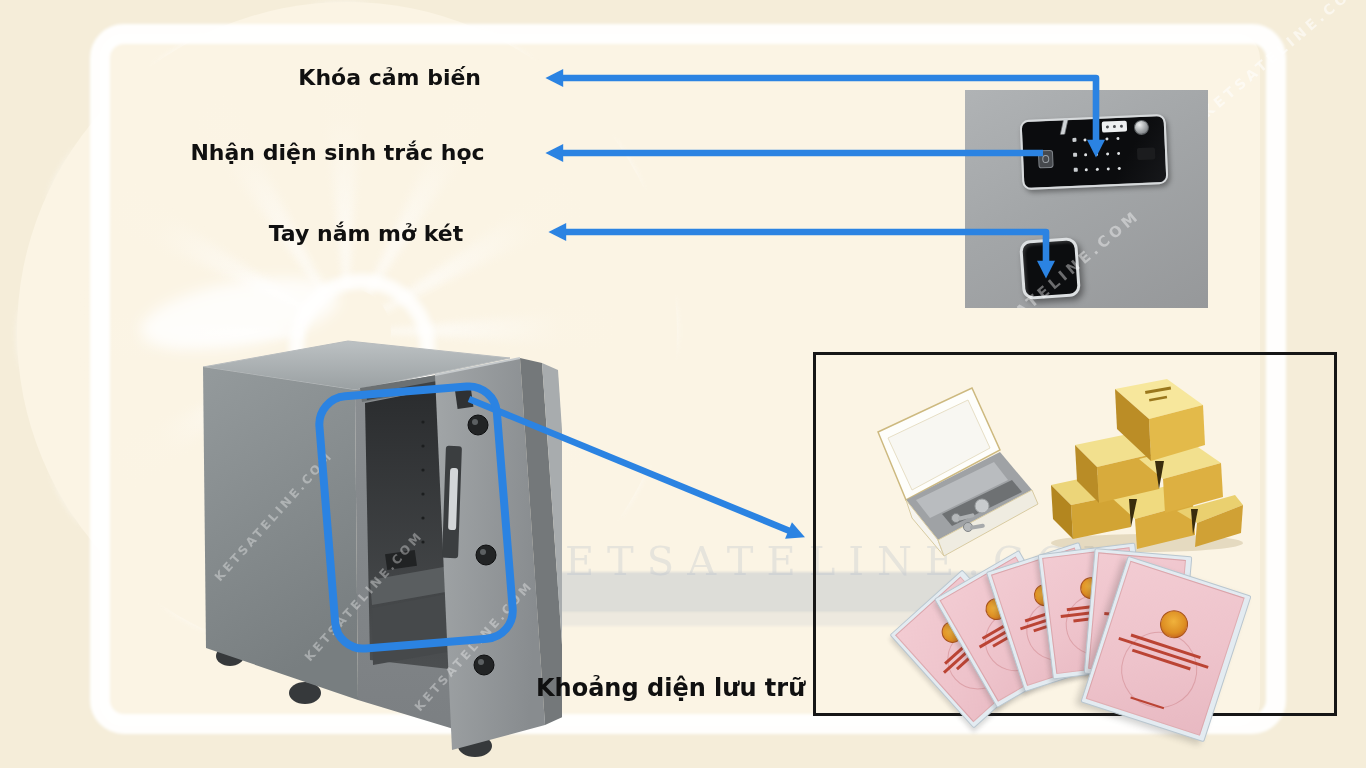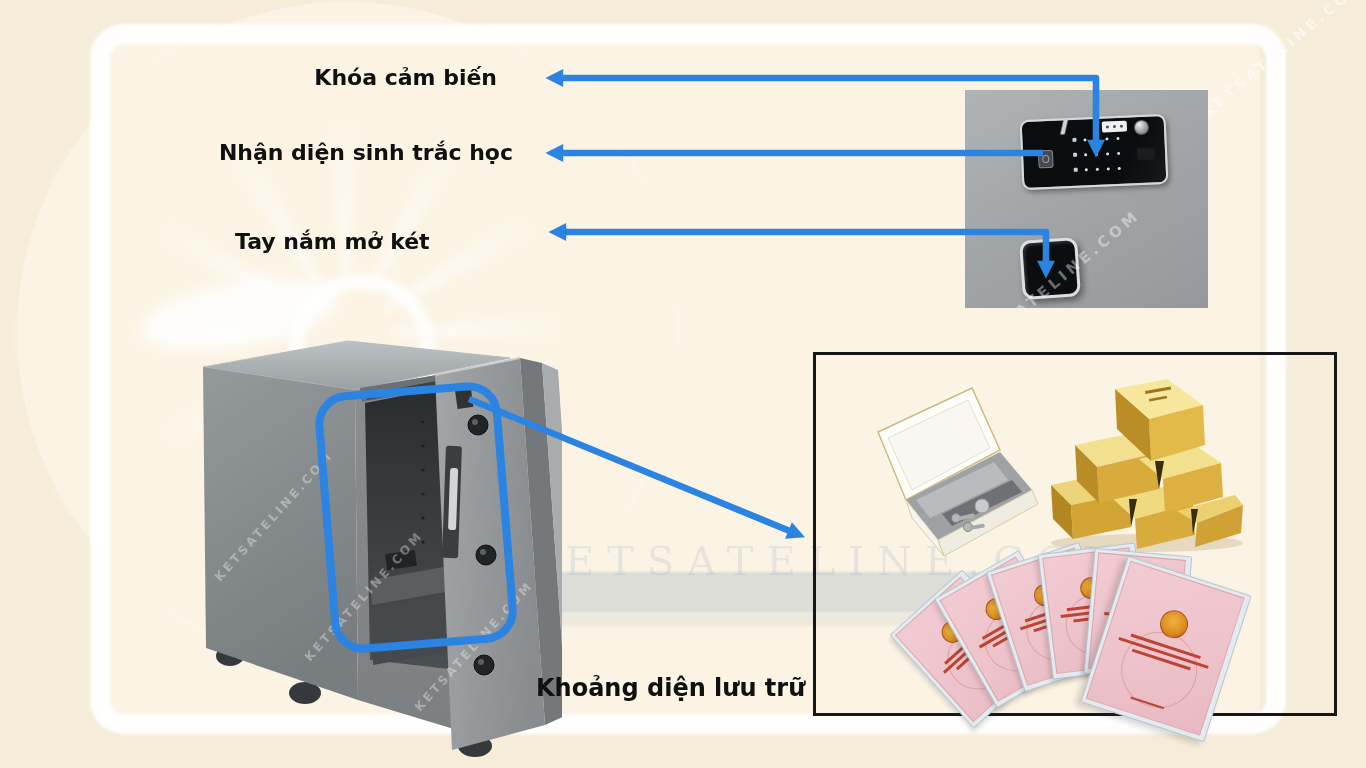--- a/index.html
+++ b/index.html
@@ -344,18 +344,18 @@
     </defs>
     <g fill="none" stroke="#2b83e2" stroke-width="6.6" stroke-linejoin="round">
       <path d="M 554 78 L 1096 78 L 1096 149" marker-start="url(#ah)" marker-end="url(#ah)"></path>
       <path d="M 554 153 L 1043 153" marker-start="url(#ah)"></path>
       <path d="M 557 232 L 1046 232 L 1046 270" marker-start="url(#ah)" marker-end="url(#ah)"></path>
       <path d="M 469 399 L 797 534" marker-end="url(#ah)"></path>
       <rect x="327" y="391" width="178" height="253" rx="28" stroke-width="8" transform="rotate(-4.6 416 517)"></rect>
     </g>
   </svg>
 
-  <div class="abs callout-label" style="left:237px;top:64px;width:260px;text-align:right;">Khóa cảm biến</div>
-  <div class="abs callout-label" style="left:194px;top:139px;width:319px;text-align:right;">Nhận diện sinh trắc học</div>
-  <div class="abs callout-label" style="left:235px;top:228px;width:262px;text-align:left;">Tay nắm mở két</div>
+  <div class="abs callout-label" style="left:221px;top:64px;width:260px;text-align:right;">Khóa cảm biến</div>
+  <div class="abs callout-label" style="left:178px;top:139px;width:319px;text-align:center;">Nhận diện sinh trắc học</div>
+  <div class="abs callout-label" style="left:235px;top:220px;width:262px;text-align:center;">Tay nắm mở két</div>
   <div class="abs callout-label" style="left:536px;top:674px;width:280px;font-size:24px;text-align:left;">Khoảng diện lưu trữ</div>
 
 </div>
 
 </body></html>

